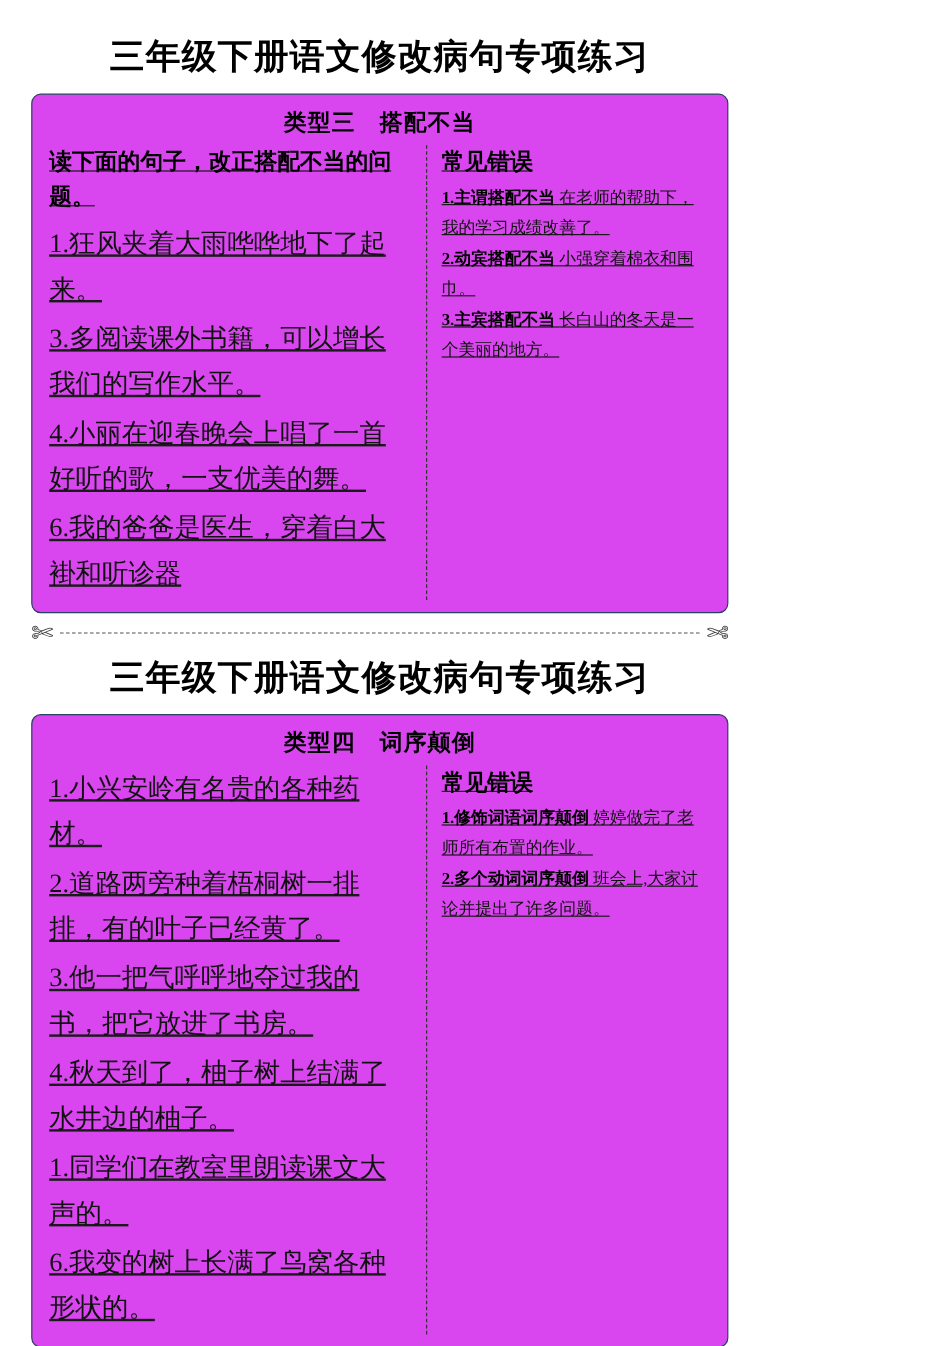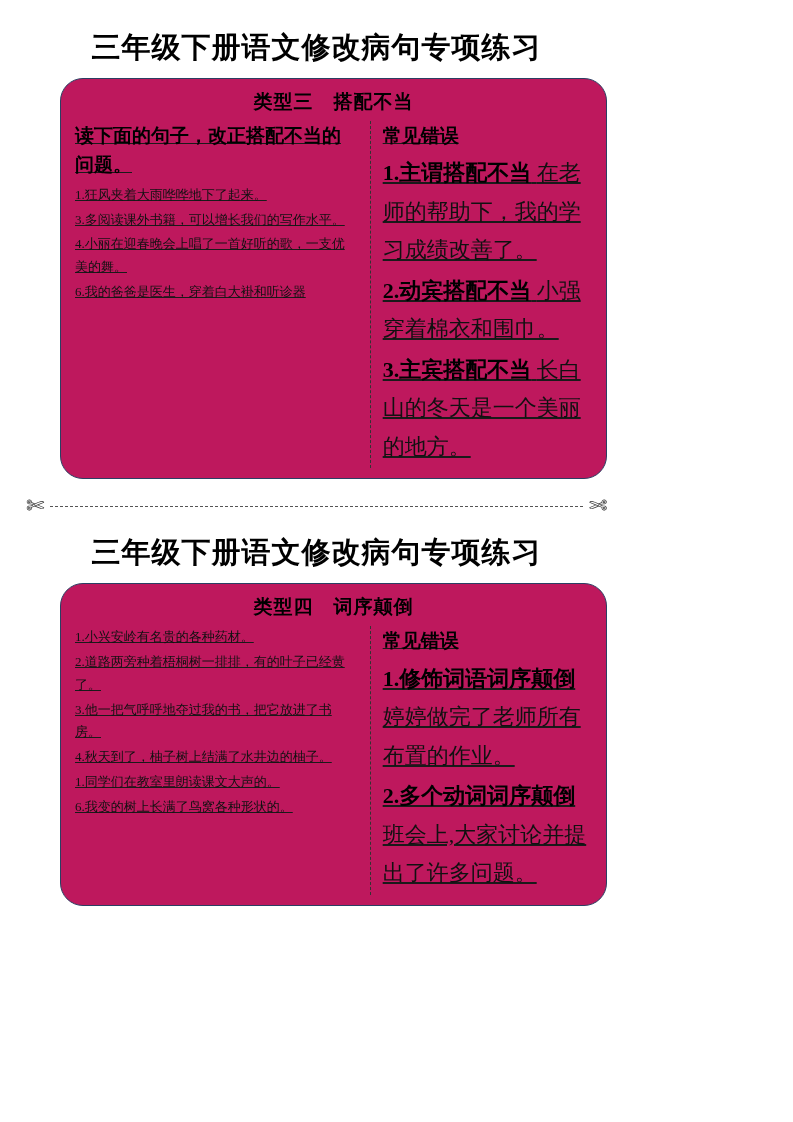--- a/index.html
+++ b/index.html
@@ -30,25 +30,24 @@
     text-align: center;
     font-size: 29px;
     font-weight: bold;
     letter-spacing: 1px;
     font-family: "Liberation Serif", "DejaVu Serif", serif;
     margin: 4px 0 10px 0;
     color: #000;
   }
   .card {
     border: 1.6px solid #2b3f63;
-    border-radius: 23px;
+    border-radius: 8px;
     box-sizing: border-box;
     padding: 8px 14px 10px 14px;
-    background: #be185d;
-    margin-left: 34px;
+    background: #d946ef;
   }
   .card-head {
     text-align: center;
     font-size: 19px;
     font-weight: bold;
     color: #000;
     padding: 2px 0 6px 0;
     letter-spacing: 1px;
   }
   .card-body {
@@ -76,27 +75,27 @@
     line-height: 1.55;
     margin-bottom: 4px;
     color: #000;
   }
   .q-list {
     list-style: none;
     margin: 0;
     padding: 0;
   }
   .q-item {
-    font-size: 13px;
+    font-size: 22px;
     line-height: 1.75;
     color: #111;
     margin: 0 0 2px 0;
   }
   .err-item {
-    font-size: 22px;
+    font-size: 14px;
     line-height: 1.75;
     margin: 0 0 2px 0;
     color: #111;
   }
   .err-label {
     font-weight: bold;
     color: #000;
   }
   .err-text {
     color: #111;

